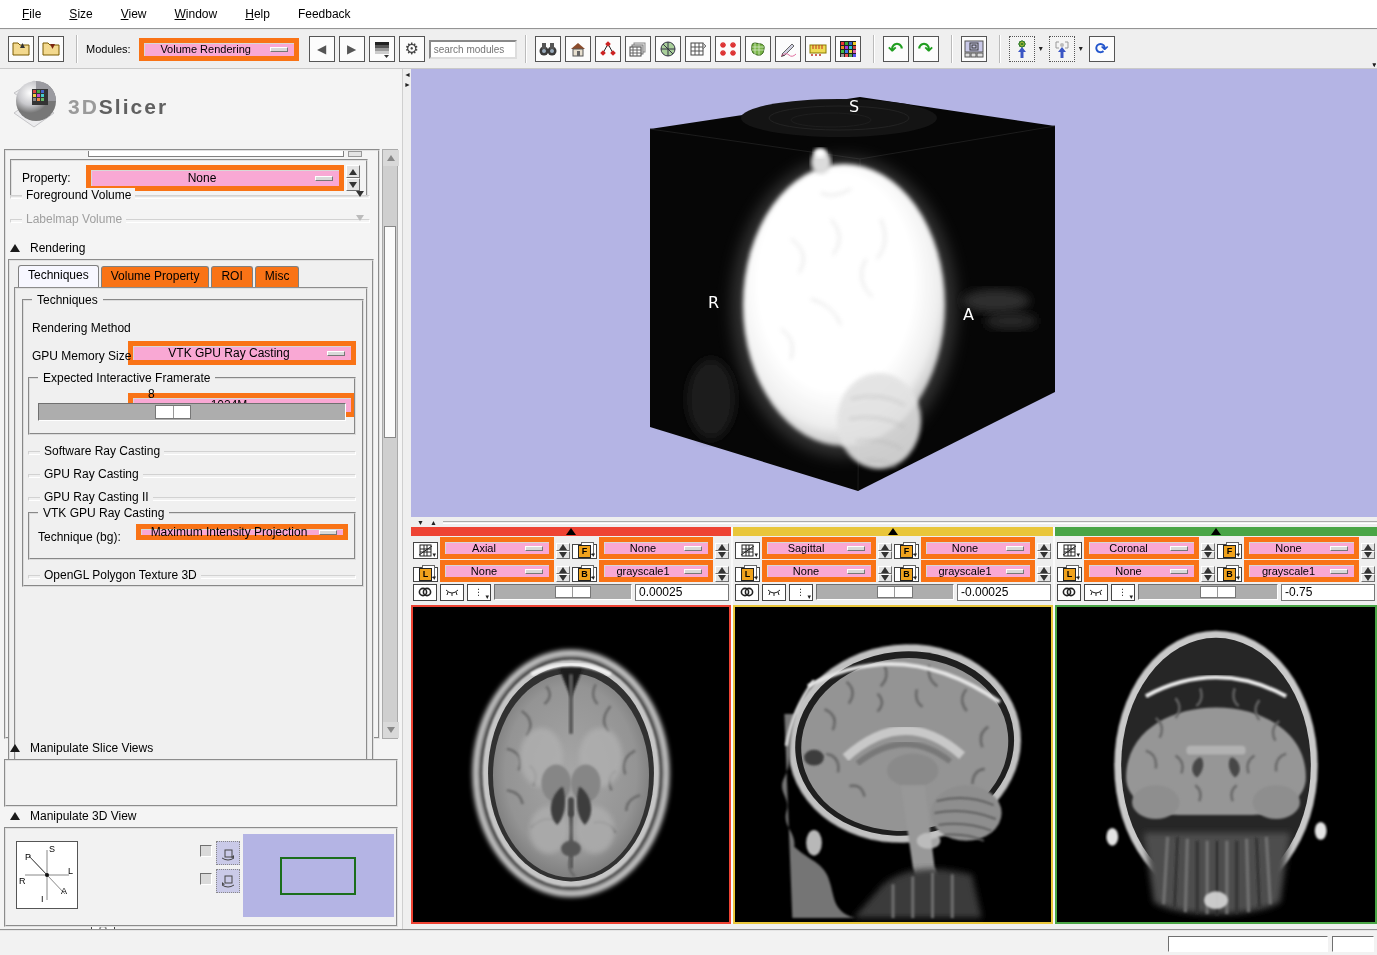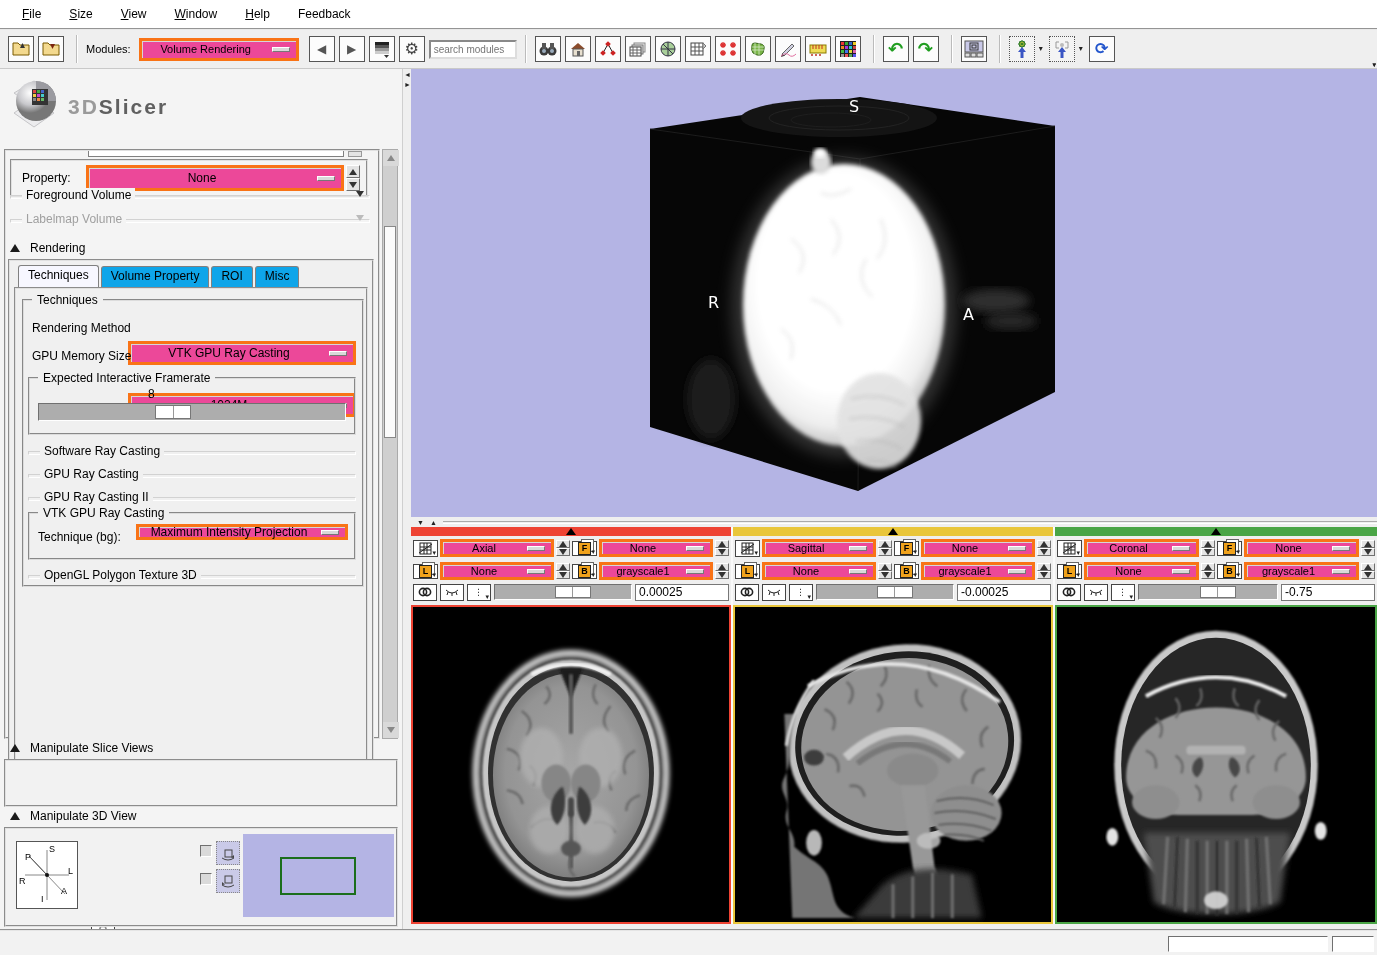--- a/index.html
+++ b/index.html
@@ -12,21 +12,21 @@
   #menubar { left:0; top:0; width:1377px; height:30px; background:#ffffff; border-bottom:2px groove #e8e8e8;
              display:flex; align-items:center; padding-left:10px; gap:4px; }
   .mn { padding:3px 12px; cursor:default; font-size:12px; }
   .mn.u::first-letter { text-decoration:underline; }
   
   #toolbar { left:0; top:30px; width:1377px; height:39px; background:#efefef; border-bottom:1px solid #c9c9c9;
              display:flex; align-items:center; padding-left:8px; }
   .tbtn { width:26px; height:26px; background:#fcfcfc; border:1px solid #555; display:flex;
           align-items:center; justify-content:center; margin-right:4px; flex:none; }
   .tsep { width:2px; height:28px; border-left:1px solid #bbb; border-right:1px solid #fff; margin:0 8px; flex:none; }
-  .combo { background:#ec4899; border:3px solid #f97316; box-shadow:inset 1px 1px 0 #d7d7d7;
+  .combo { background:#f9a8d4; border:5px solid #f97316; box-shadow:inset 1px 1px 0 #d7d7d7;
            display:flex; align-items:center; position:relative; }
   .combo .cval { flex:1; text-align:center; white-space:nowrap; overflow:hidden; }
   .dash { width:18px; height:5px; background:#d9d9d9; border:1px solid; border-color:#fff #777 #777 #fff; margin:0 6px 0 2px; flex:none; }
   .spin { width:14px; display:flex; flex-direction:column; flex:none; }
   .spin .sb { flex:1; background:#e4e4e4; border:1px solid; border-color:#fff #707070 #707070 #fff;
               display:flex; align-items:center; justify-content:center; }
   .tri-up { width:0; height:0; border-left:4px solid transparent; border-right:4px solid transparent; border-bottom:6px solid #333; }
   .tri-dn { width:0; height:0; border-left:4px solid transparent; border-right:4px solid transparent; border-top:6px solid #333; }
   .searchbox { width:88px; height:19px; border:2px inset #ddd; background:#fff; font-size:10px; color:#888; padding:0 3px;
                font-family:"Liberation Sans","DejaVu Sans",sans-serif; }
@@ -37,21 +37,21 @@
   .collapse-arrow { width:0; height:0; border-left:5px solid transparent; border-right:5px solid transparent;
                     border-bottom:8px solid #1a1a1a; display:inline-block; }
   .sect-hdr { position:absolute; display:flex; align-items:center; gap:10px; font-size:12px; }
   .hgroup { position:absolute; height:18px; }
   .hgroup .gline { position:absolute; left:0; right:0; top:8px; height:4px; border:1px solid #d2d2d2;
                    border-bottom-color:#fff; border-right-color:#fff; }
   .hgroup .gtitle { position:absolute; left:12px; top:1px; background:#f4f4f4; padding:0 4px; font-size:12px; }
   .hgroup .garr { position:absolute; right:6px; top:4px; }
   .gb { position:absolute; border:2px groove #dcdcdc; }
   .gb > .gbt { position:absolute; top:-8px; left:8px; background:#f0f0f0; padding:0 5px; font-size:12px; white-space:nowrap; }
-  .tab { display:inline-block; height:36px; line-height:18px; padding:0 9px; background:#0ea5e9;
+  .tab { display:inline-block; height:36px; line-height:18px; padding:0 9px; background:#f97316;
          border:1px solid #808080; border-bottom:none; border-radius:3px 3px 0 0; margin-right:2px; font-size:12px; }
   .tab.active { background:#f7f7ff; position:relative; top:-1px; height:22px; }
   .slider { background:#adadad; border:1px solid; border-color:#707070 #fff #fff #707070; position:relative; }
   .thumb { position:absolute; top:1px; bottom:1px; width:36px; background:#fff; border:1px solid #777; display:flex; }
   .thumb i { flex:1; border-right:1px solid #999; }
   .thumb i:last-child { border-right:none; }
   .sq { background:#fff; border:1px solid #444; display:flex; align-items:center; justify-content:center; position:relative; flex:none; }
   .orange-badge { width:13px; height:13px; background:#f0a21c; border:1px solid #222; font-weight:bold; font-size:9px;
                   line-height:11px; text-align:center; box-shadow:3px -3px 0 -1px #fff, 3px -3px 0 0 #666; }
   .mini-caret { position:absolute; right:1px; bottom:0; font-size:7px; color:#222; line-height:1; }
@@ -60,21 +60,21 @@
             display:flex; align-items:center; justify-content:center; }
   
   #view3d { left:411px; top:69px; width:966px; height:448px; background:#b4b4e4; overflow:hidden; }
   .axis-label { position:absolute; color:#fff; font-size:16px; font-family:"DejaVu Sans",sans-serif; }
   #hsplit { left:411px; top:517px; width:966px; height:10px; background:#efefef; display:flex; align-items:center; }
   .splitline { flex:1; height:3px; border-top:1px solid #aaa; border-bottom:1px solid #fff; margin-left:6px; }
   .sc { position:absolute; top:527px; height:78px; background:#efefef; display:flex; flex-direction:column; }
   .sc-head { height:9px; position:relative; }
   .sc-head .ctri { position:absolute; left:50%; top:1px; width:0; height:0; margin-left:-5px;
                    border-left:5px solid transparent; border-right:5px solid transparent; border-bottom:7px solid #000; }
-  .sc-row { display:flex; align-items:center; height:23px; padding:1px 2px 0 2px; gap:2px; }
+  .sc-row { display:flex; align-items:flex-end; height:23px; padding:1px 2px 0 2px; gap:2px; }
   .sc-row .combo { flex:1; }
   .sc-row .sq { width:25px; }
   .sc-foot { display:flex; align-items:center; height:20px; padding:1px 2px; gap:3px; }
   .sc-foot .sq { width:24px; height:17px; }
   .val { width:94px; height:17px; border:1px solid #777; background:#fff; font-size:12px; padding:0 3px;
          font-family:"Liberation Sans","DejaVu Sans",sans-serif; flex:none; }
   .vp { position:absolute; top:605px; height:319px; background:#000; }
   .vp svg { display:block; width:100%; height:100%; }
   #statusbar { left:0; top:929px; width:1377px; height:26px; background:#f2f2f2; border-top:2px groove #e5e5e5; }
   .statbox { position:absolute; background:#fff; border:1px solid; border-color:#707070 #fff #fff #707070; }

